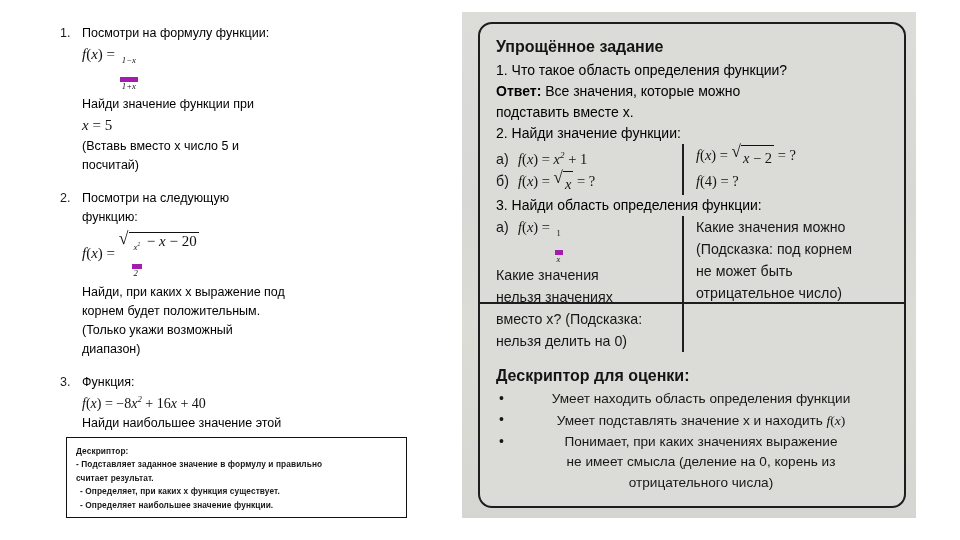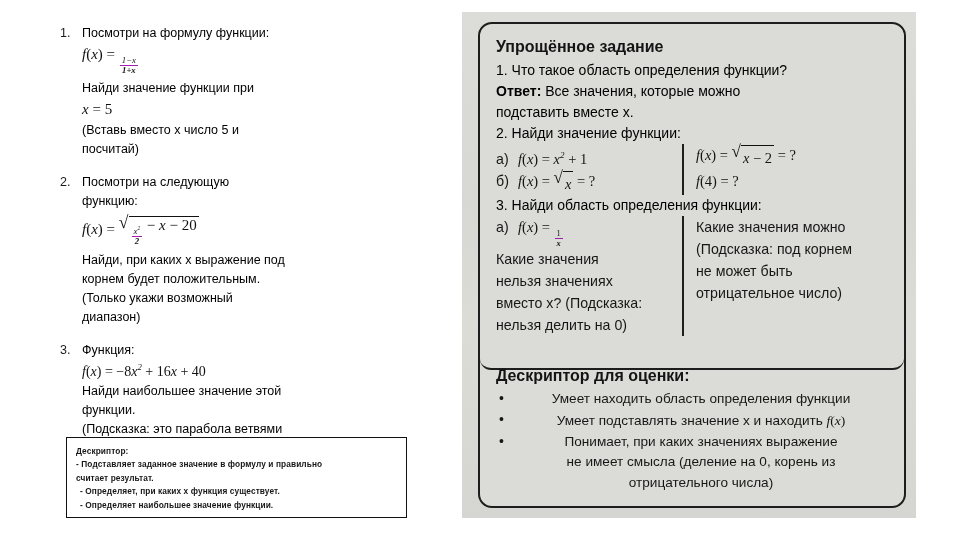--- a/index.html
+++ b/index.html
@@ -20,23 +20,23 @@
 
   
   .math{font-family:"Liberation Serif","DejaVu Serif",serif;font-style:italic;color:#111;
         line-height:1.0;display:block;}
   .math .up{font-style:normal;}
   .m-lg{font-size:15px;margin:4px 0 4px 0;}
   .m-md{font-size:14px;margin:3px 0 3px 0;}
 
   
   .frac{display:inline-flex;flex-direction:column;vertical-align:-0.42em;
-        text-align:center;font-size:.58em;line-height:1.08;margin:0 1px;}
+        font-size:.58em;line-height:1.08;margin:0 1px;gap:12px;}
   .frac .nu{padding:0 2px;}
-  .frac .de{padding:0 2px;border-top:1px solid #a21caf;font-weight:bold;}
+  .frac .de{padding:0 2px;border-top:5px solid #a21caf;}
 
   
   .rad{display:inline-flex;align-items:stretch;vertical-align:middle;}
   .rad .sign{font-size:1.18em;line-height:1;font-style:normal;transform:translateY(-1px);}
   .rad .body{border-top:1px solid #111;padding:1px 2px 0 2px;margin-top:1px;}
 
   sup.exp{font-size:.62em;vertical-align:super;font-style:italic;}
 
   
   #left-descriptor{
@@ -52,22 +52,22 @@
   #right-card{
     position:absolute;left:462px;top:12px;width:454px;height:506px;
     background:#d9dad5;
     background-image:linear-gradient(180deg,#dcddd8 0%,#d7d8d3 38%,#dcdcd7 62%,#d5d6d1 100%);
   }
   #right-inner{
     position:absolute;left:16px;top:10px;width:428px;height:486px;
     border:2.5px solid #1d1d1d;border-radius:14px;box-sizing:border-box;
     background:#dbdcd7;overflow:hidden;
   }
-  #sec-task{position:absolute;left:0;top:0;right:0;height:346px;box-sizing:border-box;
-            padding:12px 14px 0 16px;border-bottom:2.5px solid #1d1d1d;border-radius:11px;}
+  #sec-task{position:absolute;left:0;top:0;right:0;height:280px;box-sizing:border-box;
+            padding:12px 14px 0 16px;border-bottom:2.5px solid #1d1d1d;}
   #sec-rubric{position:absolute;left:0;top:330px;right:0;bottom:0;box-sizing:border-box;
               padding:11px 15px 0 16px;}
 
   .r-h{font-size:16px;font-weight:bold;color:#141414;line-height:21px;margin-bottom:3px;}
   .r-l{font-size:14px;line-height:21px;color:#000000;}
   .r-l b{font-weight:bold;}
 
   
   .cols{display:flex;}
   .col-l{width:186px;flex:0 0 186px;}

